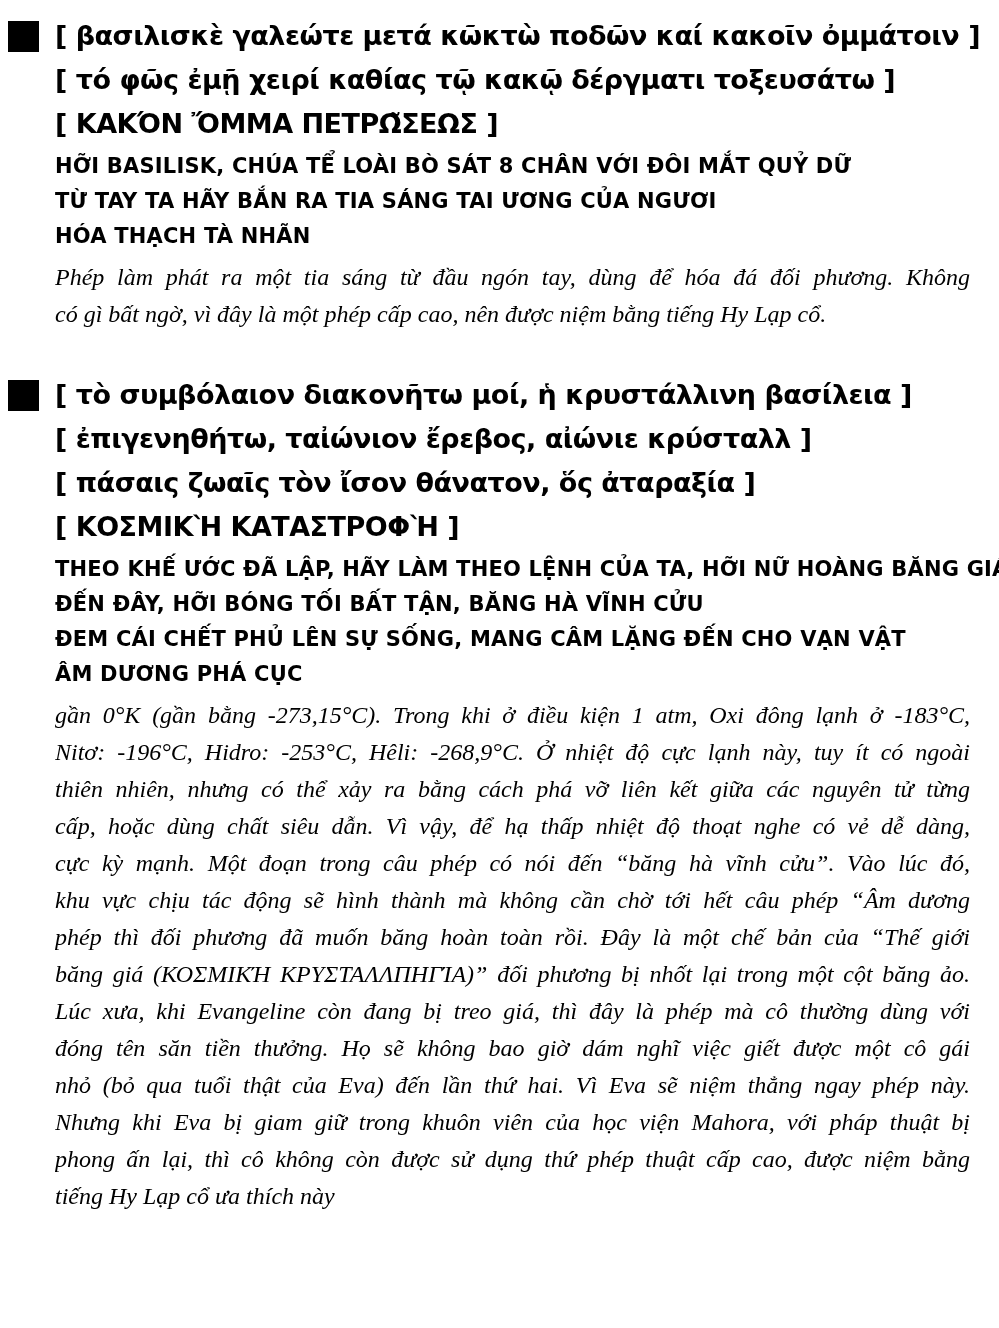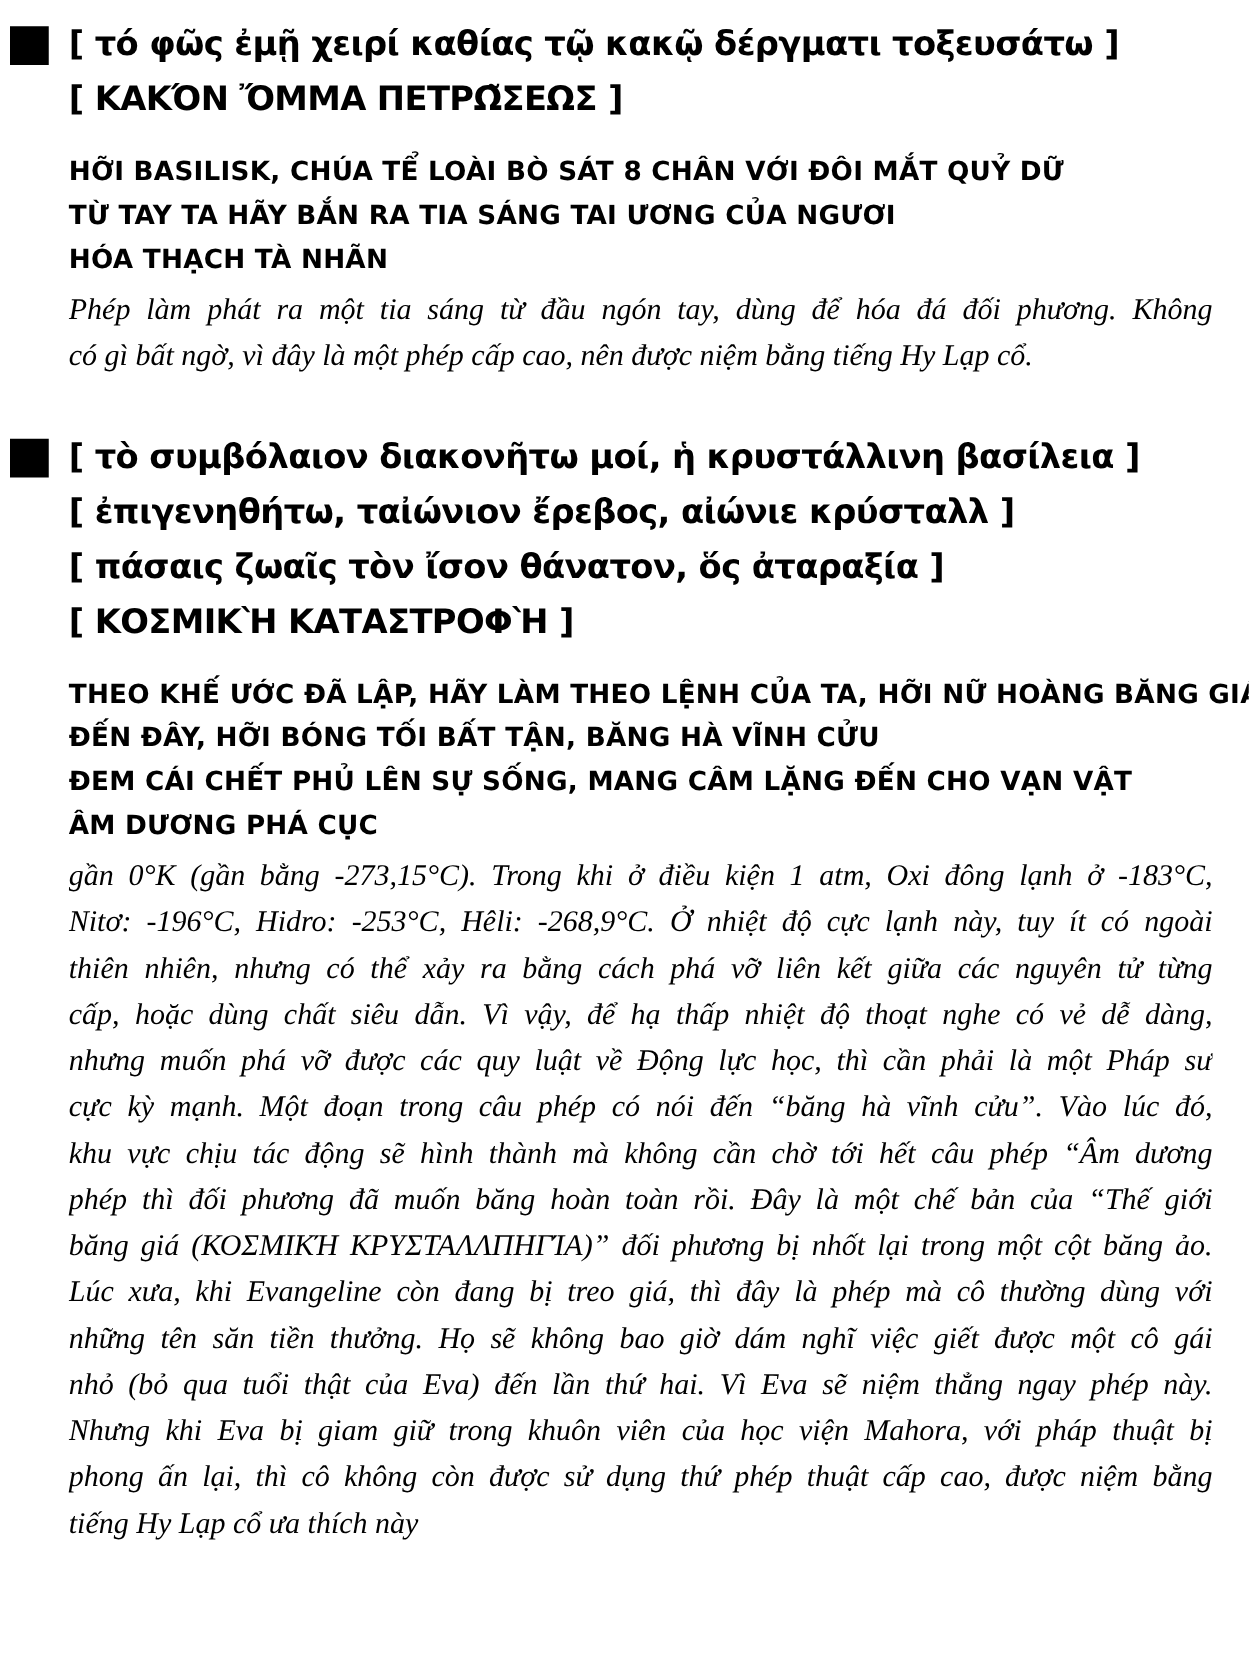--- a/index.html
+++ b/index.html
@@ -36,21 +36,21 @@
   }
   .inc-line {
     font-family: "DejaVu Sans", sans-serif;
     font-weight: bold;
     font-size: 27px;
     line-height: 44px;
     letter-spacing: -0.5px;
     white-space: nowrap;
   }
   .read-block {
-    margin-top: 18px;
+    margin-top: 3px;
   }
   .read-line {
     font-family: "DejaVu Sans", sans-serif;
     font-weight: bold;
     font-size: 21px;
     line-height: 35px;
     letter-spacing: 0.2px;
     white-space: nowrap;
   }
   .desc-block {
@@ -72,20 +72,21 @@
   }
 </style>
 </head>
 <body>
 
 <div class="page">
 
   <div class="section">
     <div class="bullet"></div>
     <div class="inc-block">
+        <div class="inc-line">[ βασιλισκὲ γαλεώτε μετά κῶκτὼ ποδῶν καί κακοῖν ὀμμάτοιν ]</div>
         <div class="inc-line">[ τό φῶς ἐμῇ χειρί καθίας τῷ κακῷ δέργματι τοξευσάτω ]</div>
         <div class="inc-line last-line">[ ΚΑΚΌΝ ὌΜΜΑ ΠΕΤΡΩ͂ΣΕΩΣ ]</div>
       </div>
     <div class="read-block">
         <div class="read-line">HỠI BASILISK, CHÚA TỂ LOÀI BÒ SÁT 8 CHÂN VỚI ĐÔI MẮT QUỶ DỮ</div>
         <div class="read-line">TỪ TAY TA HÃY BẮN RA TIA SÁNG TAI ƯƠNG CỦA NGƯƠI</div>
         <div class="read-line last-line">HÓA THẠCH TÀ NHÃN</div>
       </div>
     <div class="desc-block">
         <div class="desc-line">Phép làm phát ra một tia sáng từ đầu ngón tay, dùng để hóa đá đối phương. Không</div>
@@ -105,27 +106,26 @@
         <div class="read-line">THEO KHẾ ƯỚC ĐÃ LẬP, HÃY LÀM THEO LỆNH CỦA TA, HỠI NỮ HOÀNG BĂNG GIÁ</div>
         <div class="read-line">ĐẾN ĐÂY, HỠI BÓNG TỐI BẤT TẬN, BĂNG HÀ VĨNH CỬU</div>
         <div class="read-line">ĐEM CÁI CHẾT PHỦ LÊN SỰ SỐNG, MANG CÂM LẶNG ĐẾN CHO VẠN VẬT</div>
         <div class="read-line last-line">ÂM DƯƠNG PHÁ CỤC</div>
       </div>
     <div class="desc-block">
         <div class="desc-line">gần 0°K (gần bằng -273,15°C). Trong khi ở điều kiện 1 atm, Oxi đông lạnh ở -183°C,</div>
         <div class="desc-line">Nitơ: -196°C, Hidro: -253°C, Hêli: -268,9°C. Ở nhiệt độ cực lạnh này, tuy ít có ngoài</div>
         <div class="desc-line">thiên nhiên, nhưng có thể xảy ra bằng cách phá vỡ liên kết giữa các nguyên tử từng</div>
         <div class="desc-line">cấp, hoặc dùng chất siêu dẫn. Vì vậy, để hạ thấp nhiệt độ thoạt nghe có vẻ dễ dàng,</div>
-        <div class="desc-line">nhưng muốn phá vỡ được các quy luật về Động lực học, thì cần phải là một Pháp sư</div>
         <div class="desc-line">cực kỳ mạnh. Một đoạn trong câu phép có nói đến “băng hà vĩnh cửu”. Vào lúc đó,</div>
         <div class="desc-line">khu vực chịu tác động sẽ hình thành mà không cần chờ tới hết câu phép “Âm dương</div>
         <div class="desc-line">phép thì đối phương đã muốn băng hoàn toàn rồi. Đây là một chế bản của “Thế giới</div>
         <div class="desc-line">băng giá (ΚΟΣΜΙΚΉ ΚΡΥΣΤΑΛΛΠΗΓΊΑ)” đối phương bị nhốt lại trong một cột băng ảo.</div>
         <div class="desc-line">Lúc xưa, khi Evangeline còn đang bị treo giá, thì đây là phép mà cô thường dùng với</div>
-        <div class="desc-line">những tên săn tiền thưởng. Họ sẽ không bao giờ dám nghĩ việc giết được một cô gái</div>
+        <div class="desc-line">đóng tên săn tiền thưởng. Họ sẽ không bao giờ dám nghĩ việc giết được một cô gái</div>
         <div class="desc-line">nhỏ (bỏ qua tuổi thật của Eva) đến lần thứ hai. Vì Eva sẽ niệm thẳng ngay phép này.</div>
         <div class="desc-line">Nhưng khi Eva bị giam giữ trong khuôn viên của học viện Mahora, với pháp thuật bị</div>
         <div class="desc-line">phong ấn lại, thì cô không còn được sử dụng thứ phép thuật cấp cao, được niệm bằng</div>
         <div class="desc-line last-line">tiếng Hy Lạp cổ ưa thích này</div>
       </div>
   </div>
 
 </div>
 
 </body></html>

